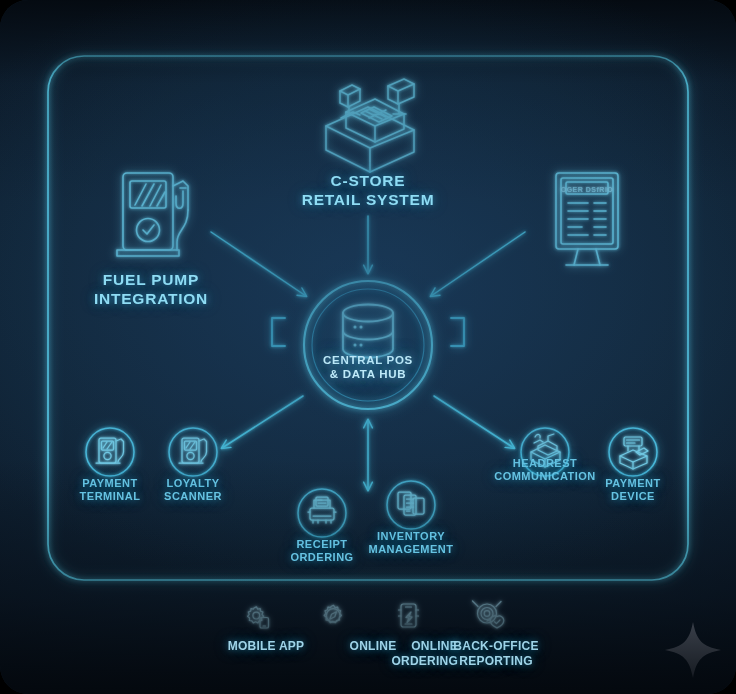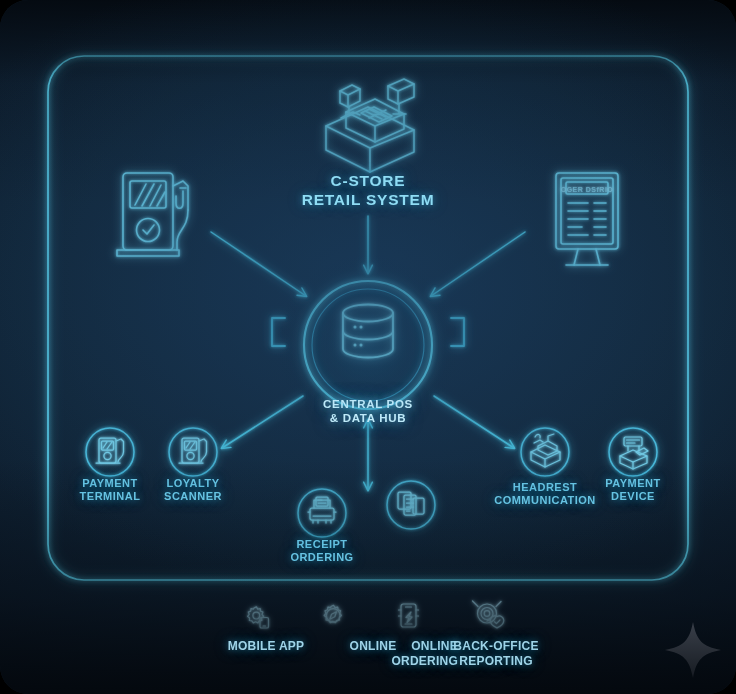--- a/index.html
+++ b/index.html
@@ -52,21 +52,20 @@
     font-weight: 600;
     color: #8fdcf4;
     letter-spacing: 0.05em;
   }
   .lbl-hub {
     font-size: 11.5px;
     font-weight: 600;
     color: #bfeaf9;
     letter-spacing: 0.06em;
     text-shadow: 0 0 8px rgba(120,215,245,0.8), 0 0 18px rgba(60,170,215,0.5);
-    margin-top: 44px;
   }
   .lbl-small {
     font-size: 11px;
     font-weight: 700;
     color: #66c3e2;
     letter-spacing: 0.045em;
   }
   .lbl-foot {
     font-size: 12px;
     font-weight: 700;
@@ -336,36 +335,40 @@
     <g>
       <path d="M693 622 C696.5 640.5 702.5 646.5 721 650 C702.5 653.5 696.5 659.5 693 678 C689.5 659.5 683.5 653.5 665 650 C683.5 646.5 689.5 640.5 693 622 Z" fill="#8d94a4" opacity="0.92"></path>
     </g>
   </svg>
 
   <div id="vignette"></div>
 
   <div class="lbl lbl-major" style="left:268px; top:172px; width:200px;">C-STORE
 RETAIL SYSTEM</div>
 
+  <div class="lbl lbl-major" style="left:58px; top:271px; width:186px;">FUEL PUMP
+INTEGRATION</div>
 
 
   <div class="lbl lbl-hub" style="left:308px; top:353px; width:120px;">CENTRAL POS
 &amp; DATA HUB</div>
 
   <div class="lbl lbl-small" style="left:65px; top:477px; width:90px;">PAYMENT
 TERMINAL</div>
 
   <div class="lbl lbl-small" style="left:148px; top:477px; width:90px;">LOYALTY
 SCANNER</div>
 
   <div class="lbl lbl-small" style="left:277px; top:538px; width:90px;">RECEIPT
 ORDERING</div>
 
-
-  <div class="lbl lbl-small" style="left:491px; top:481px; width:108px;">HEADREST
+  <div class="lbl lbl-small" style="left:359px; top:530px; width:104px;">INVENTORY
+MANAGEMENT</div>
+
+  <div class="lbl lbl-small" style="left:491px; top:457px; width:108px;">HEADREST
 COMMUNICATION</div>
 
   <div class="lbl lbl-small" style="left:588px; top:477px; width:90px;">PAYMENT
 DEVICE</div>
 
   <div class="lbl lbl-foot" style="left:216px; top:639px; width:100px;">MOBILE APP</div>
 
   <div class="lbl lbl-foot" style="left:288px; top:639px; width:90px;padding-left:40px;">ONLINE</div>
 
   <div class="lbl lbl-foot" style="left:362px; top:639px; width:96px;text-align:right;">ONLINE ORDERING</div>

